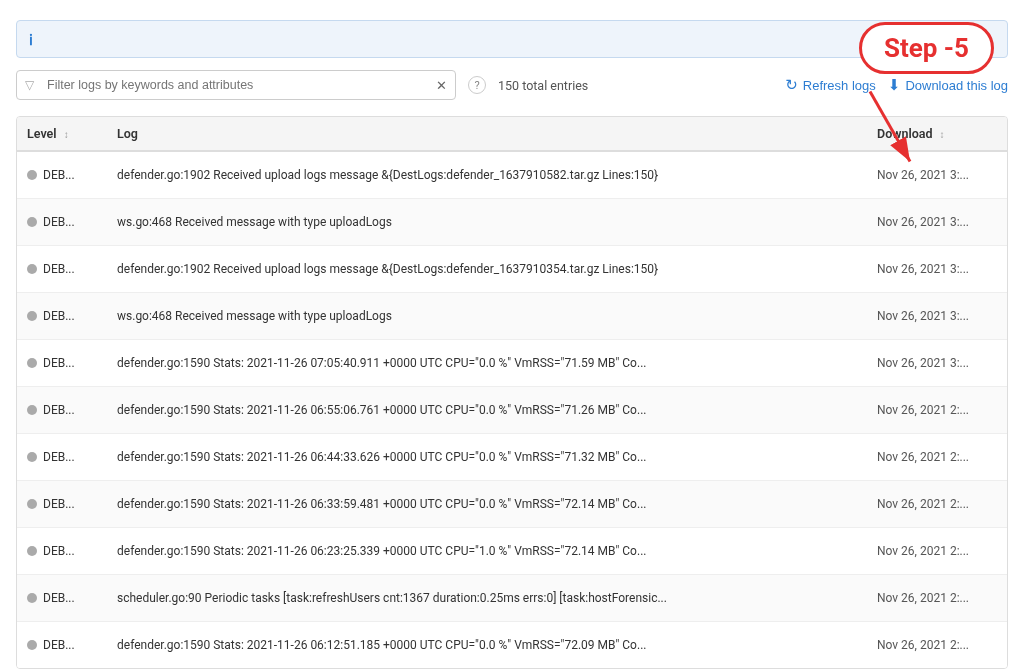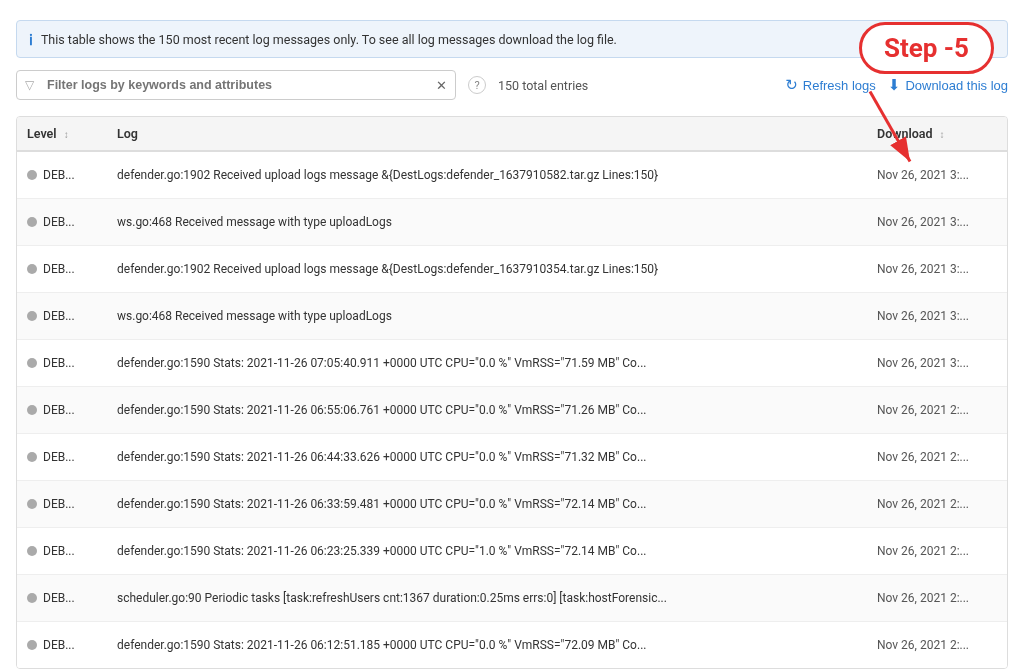--- a/index.html
+++ b/index.html
@@ -55,21 +55,20 @@
     }
     .filter-input {
       width: 100%;
       padding: 7px 30px 7px 30px;
       border: 1px solid #ccc;
       border-radius: 4px;
       font-size: 12.5px;
       color: #999;
       background: #fff;
       outline: none;
-      font-weight: bold;
     }
     .filter-icon {
       position: absolute;
       left: 9px;
       top: 50%;
       transform: translateY(-50%);
       color: #aaa;
       font-size: 12px;
     }
     .filter-clear {
@@ -228,21 +227,20 @@
     <defs>
       <marker id="arrowhead" markerWidth="8" markerHeight="6" refX="8" refY="3" orient="auto">
         <polygon points="0 0, 8 3, 0 6" fill="#e63030"></polygon>
       </marker>
     </defs>
   </svg>
 
 
   <div class="info-bar">
     <span class="info-icon">ℹ</span>
-    <span>This table shows the 150 most recent log messages only. To see all log messages download the log file.</span>
   </div>
 
   <div class="toolbar">
     <div class="filter-input-wrap">
       <span class="filter-icon">▽</span>
       <input class="filter-input" type="text" placeholder="Filter logs by keywords and attributes" style="">
       <span class="filter-clear">✕</span>
     </div>
 
     <div class="help-icon">?</div>

